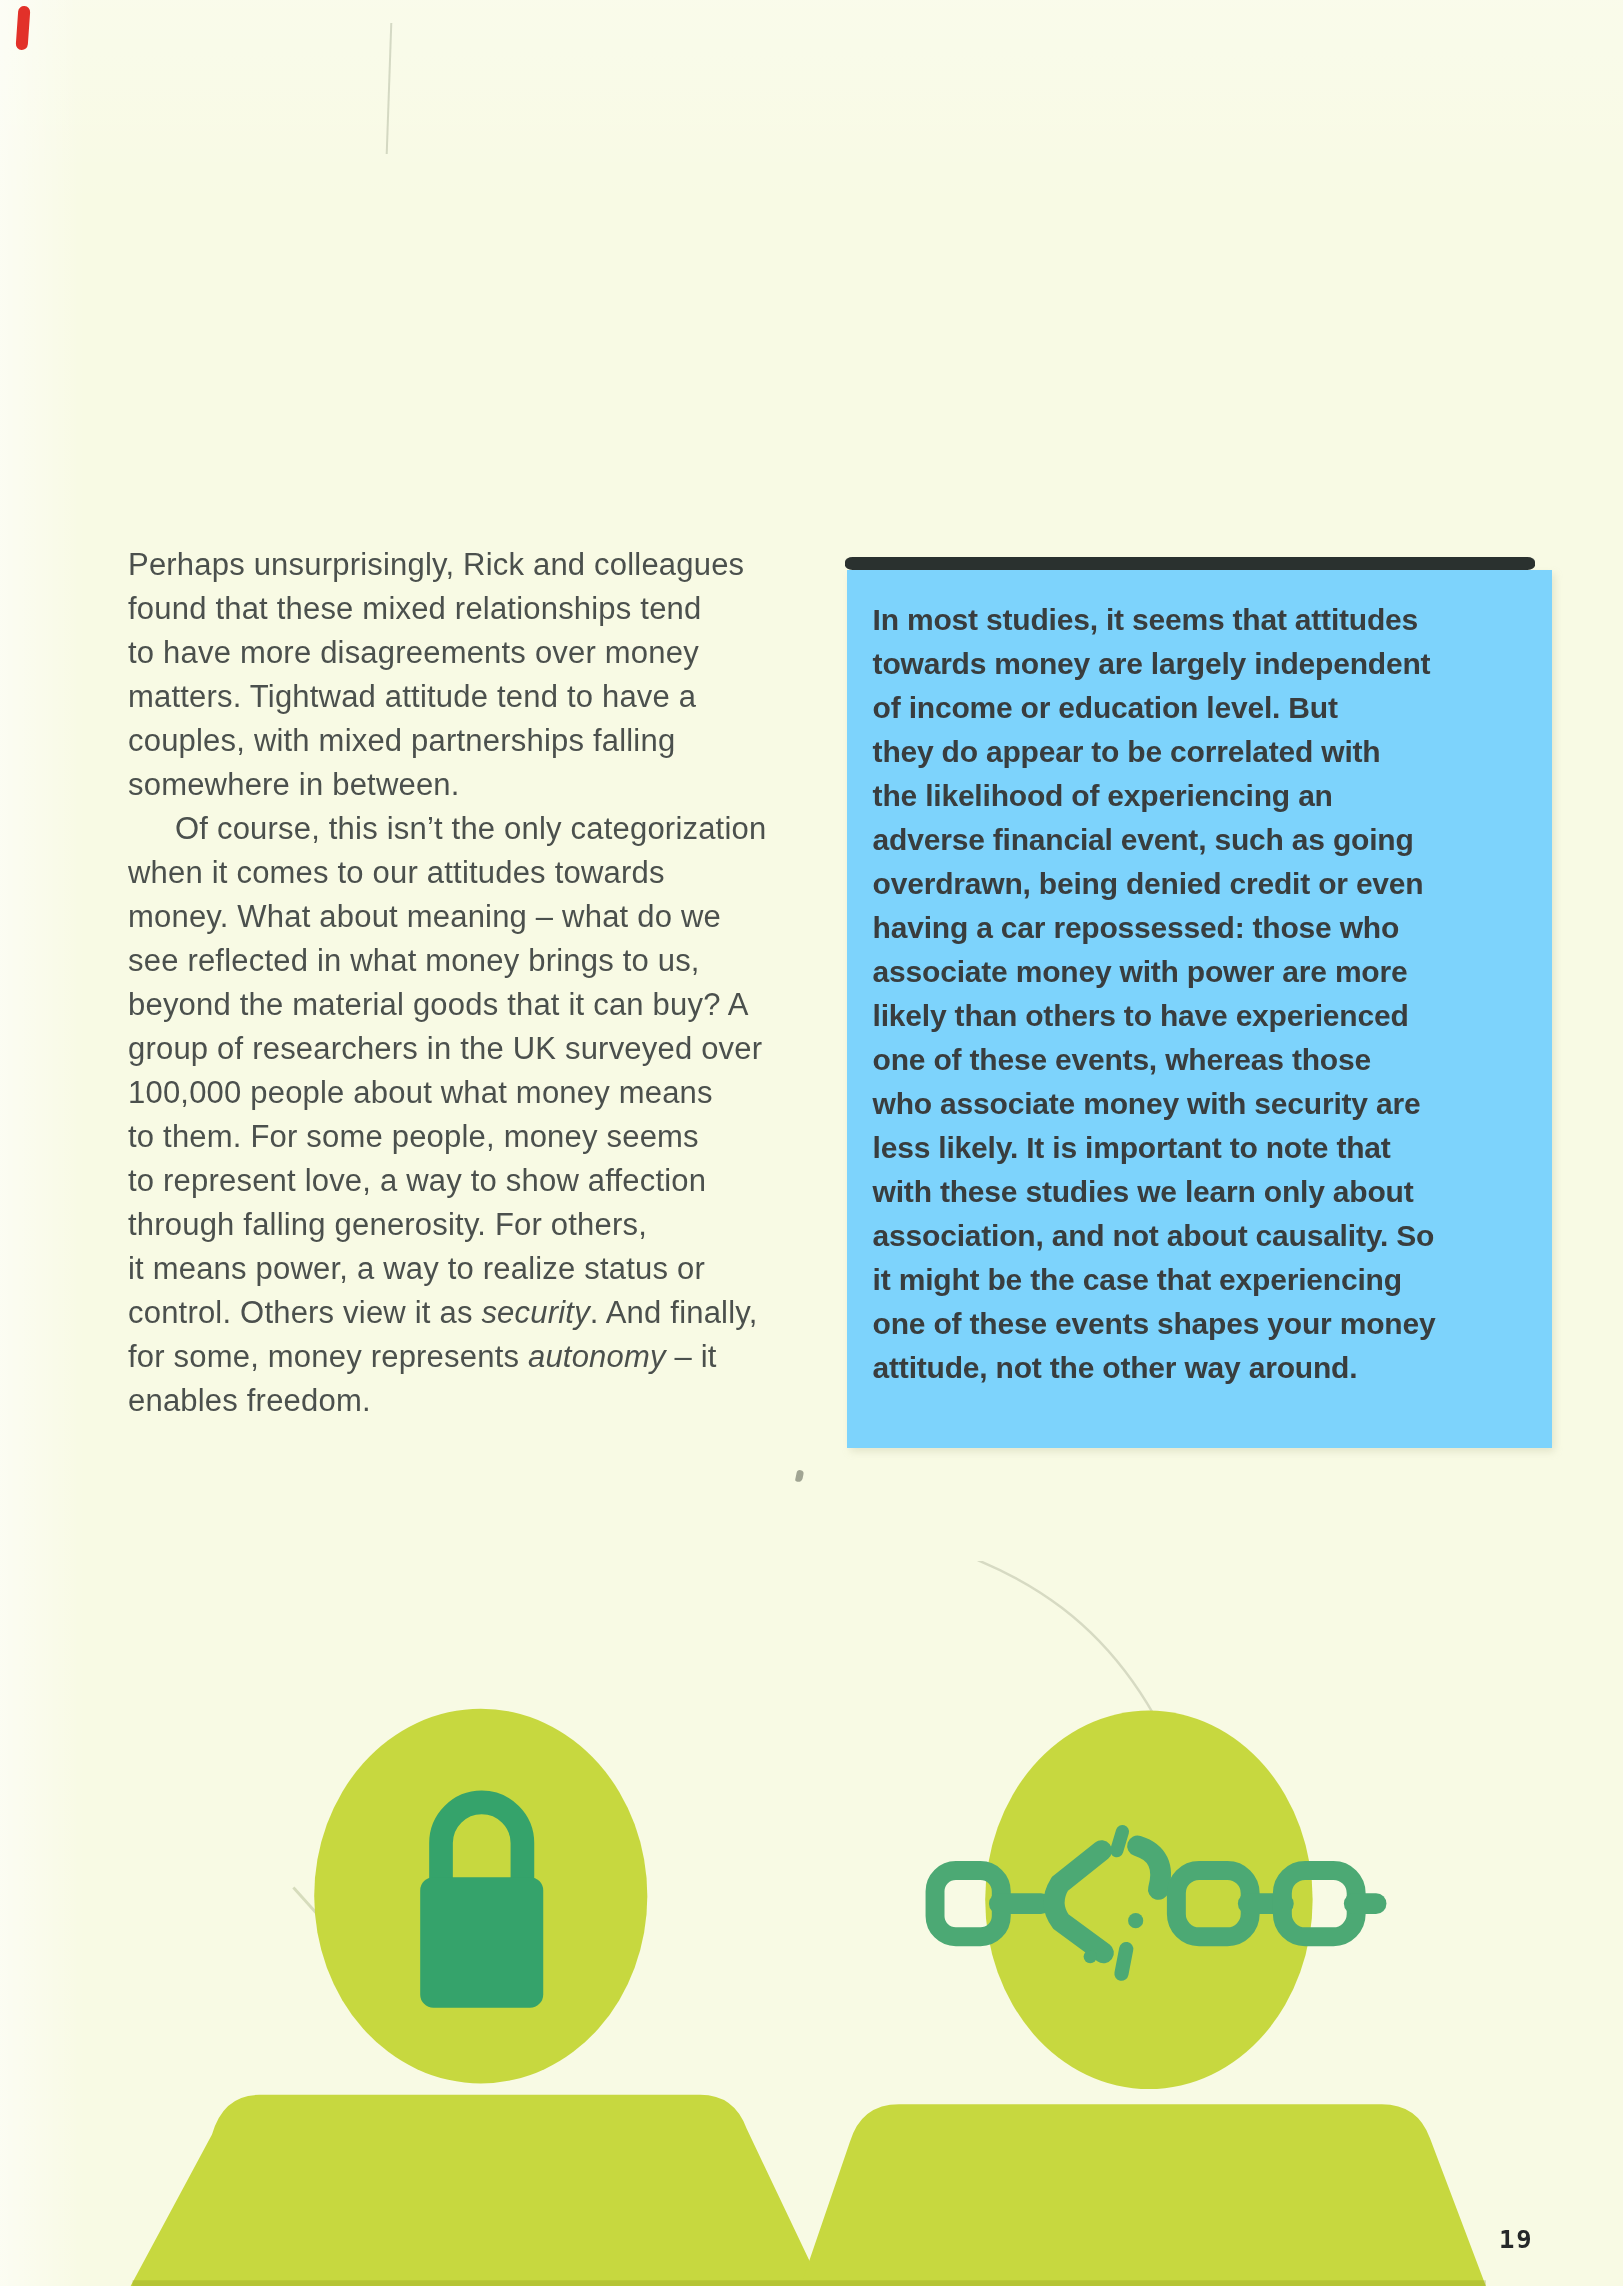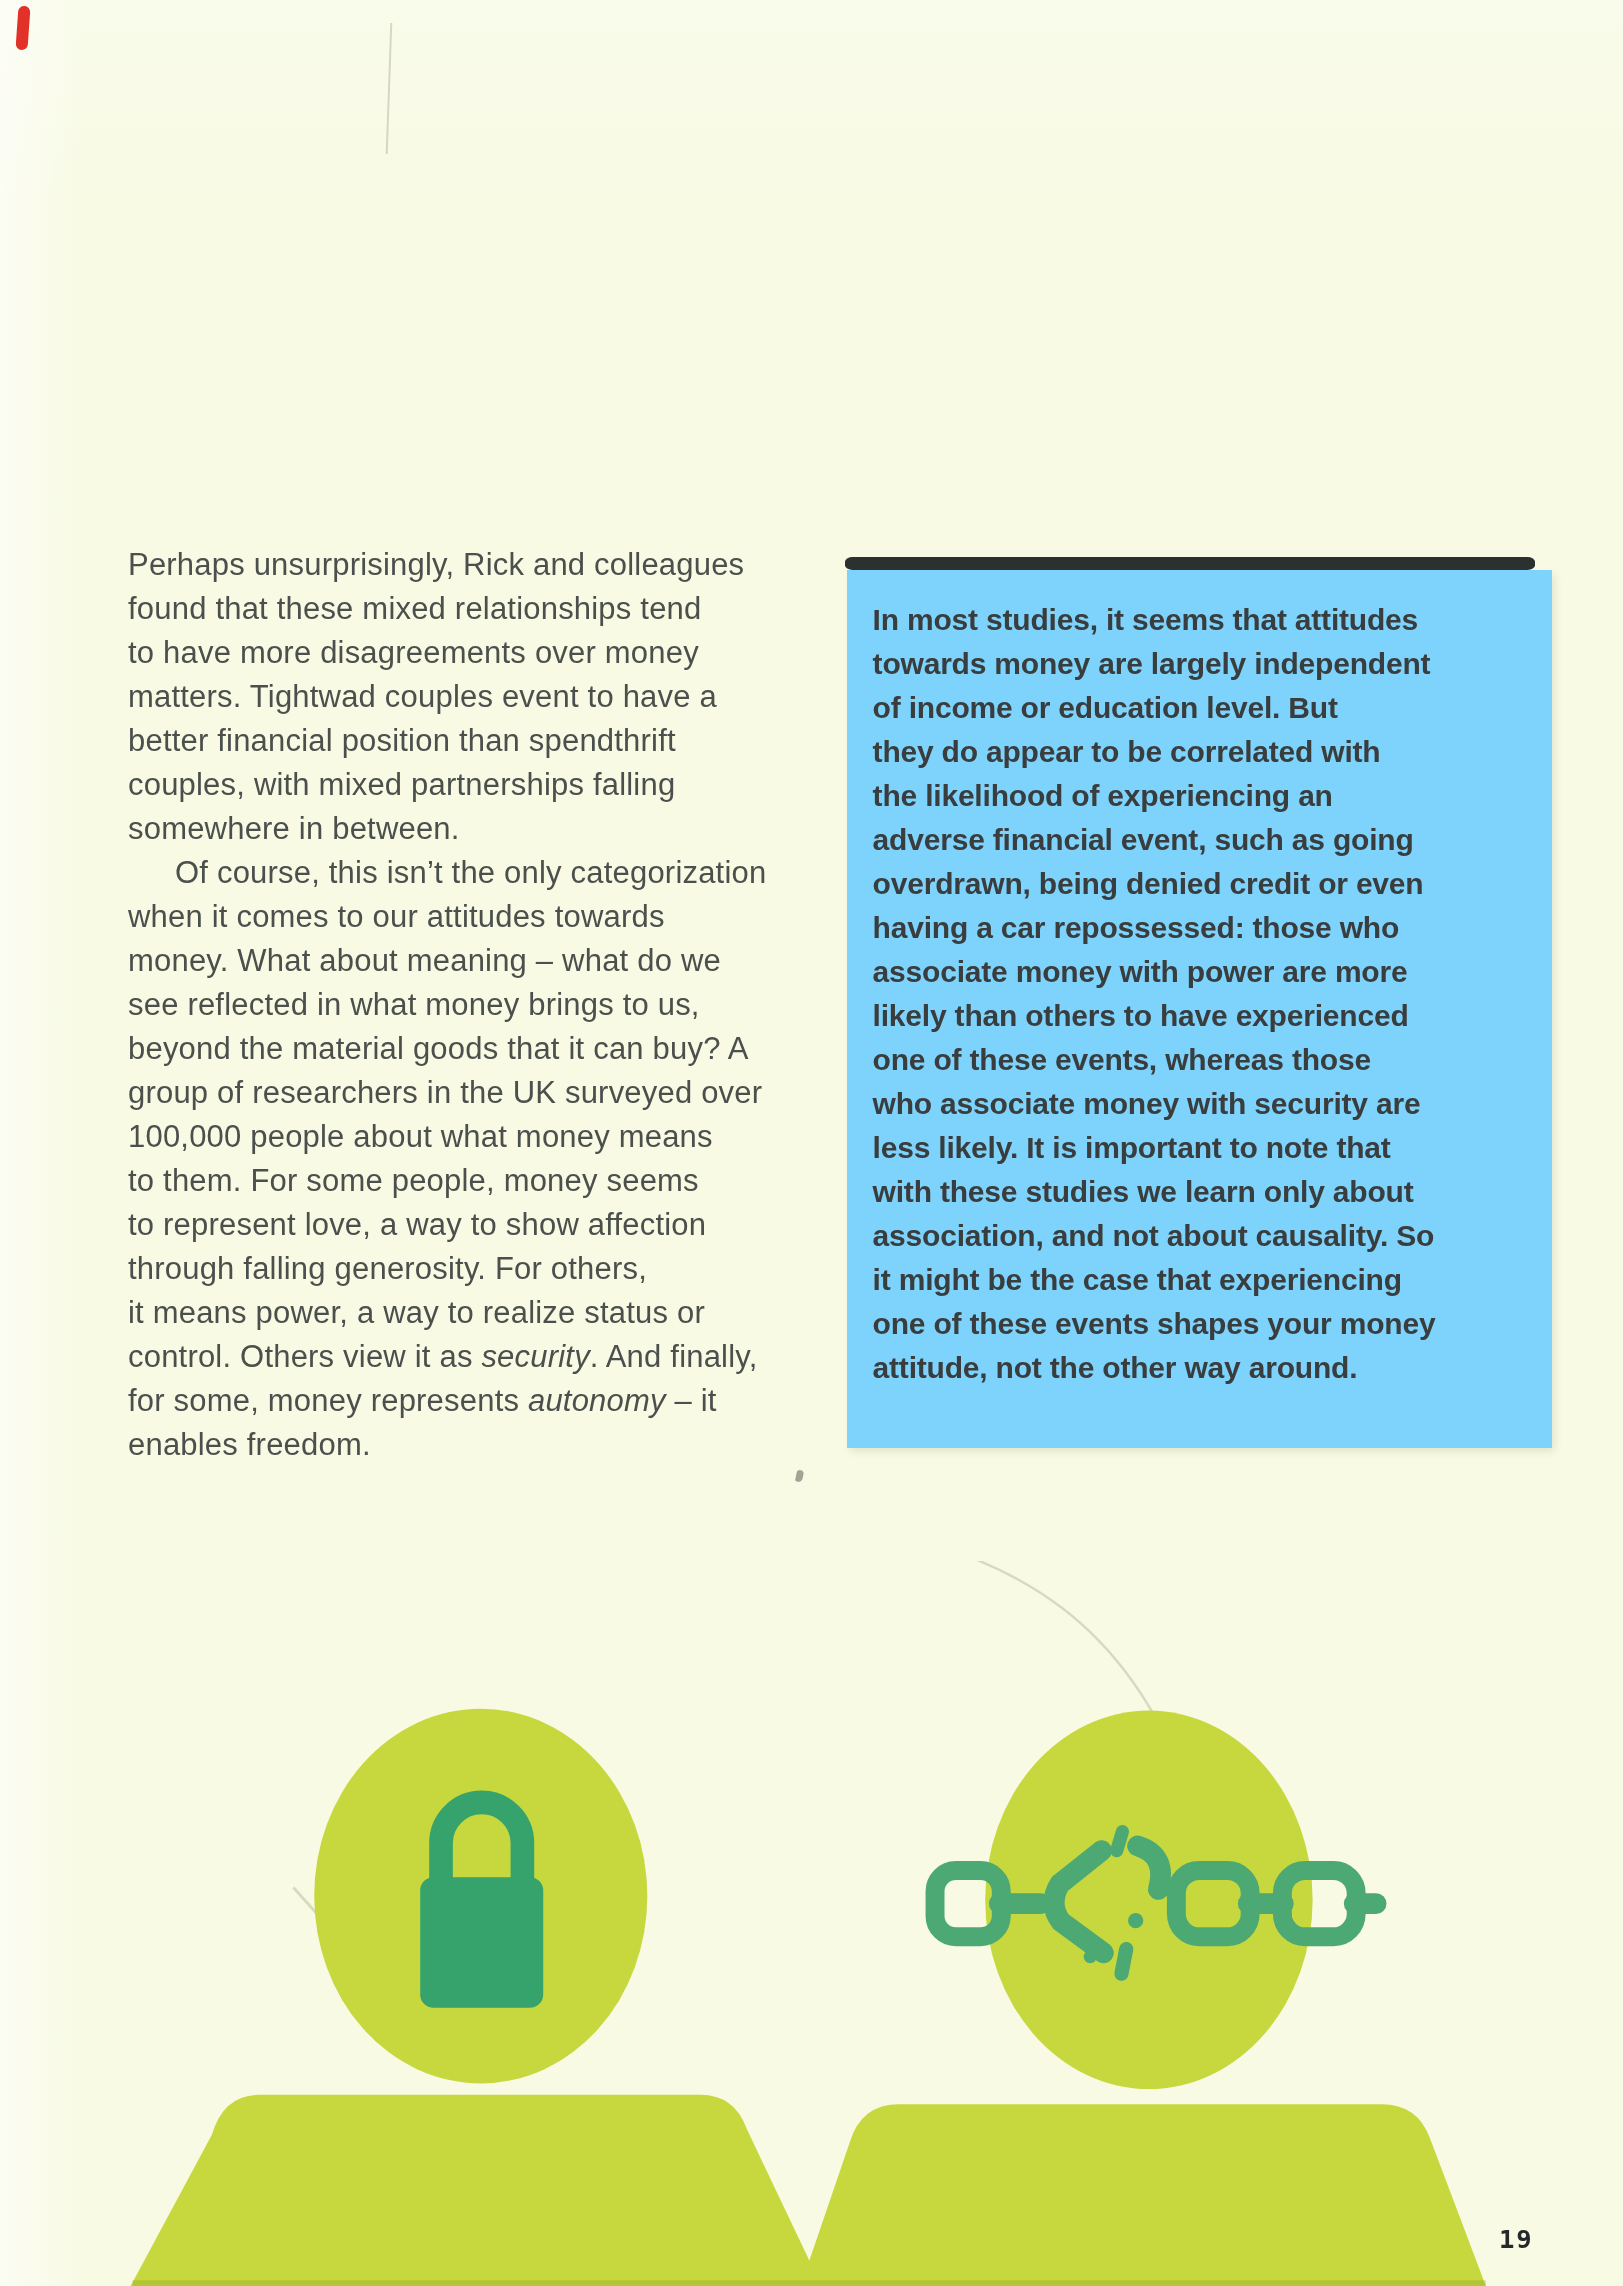--- a/index.html
+++ b/index.html
@@ -57,22 +57,21 @@
 <div class="page">
 
   <div class="red-mark" style="background: rgb(226, 49, 41);"></div>
   <div class="crease-top"></div>
 
   <div class="body-col">
       <div class="para">
         <div class="line"><span>Perhaps unsurprisingly, Rick and colleagues</span></div>
         <div class="line"><span>found that these mixed relationships tend</span></div>
         <div class="line"><span>to have more disagreements over money</span></div>
-        <div class="line"><span>matters. Tightwad couples event to have a</span></div>
-        <div class="line"><span>better financial position than spendthrift</span></div>
+        <div class="line"><span>matters. Tightwad attitude tend to have a</span></div>
         <div class="line"><span>couples, with mixed partnerships falling</span></div>
         <div class="line"><span>somewhere in between.</span></div>
       </div>
       <div class="para indent-first">
         <div class="line"><span>Of course, this isn’t the only categorization</span></div>
         <div class="line"><span>when it comes to our attitudes towards</span></div>
         <div class="line"><span>money. What about meaning – what do we</span></div>
         <div class="line"><span>see reflected in what money brings to us,</span></div>
         <div class="line"><span>beyond the material goods that it can buy? A</span></div>
         <div class="line"><span>group of researchers in the UK surveyed over</span></div>

